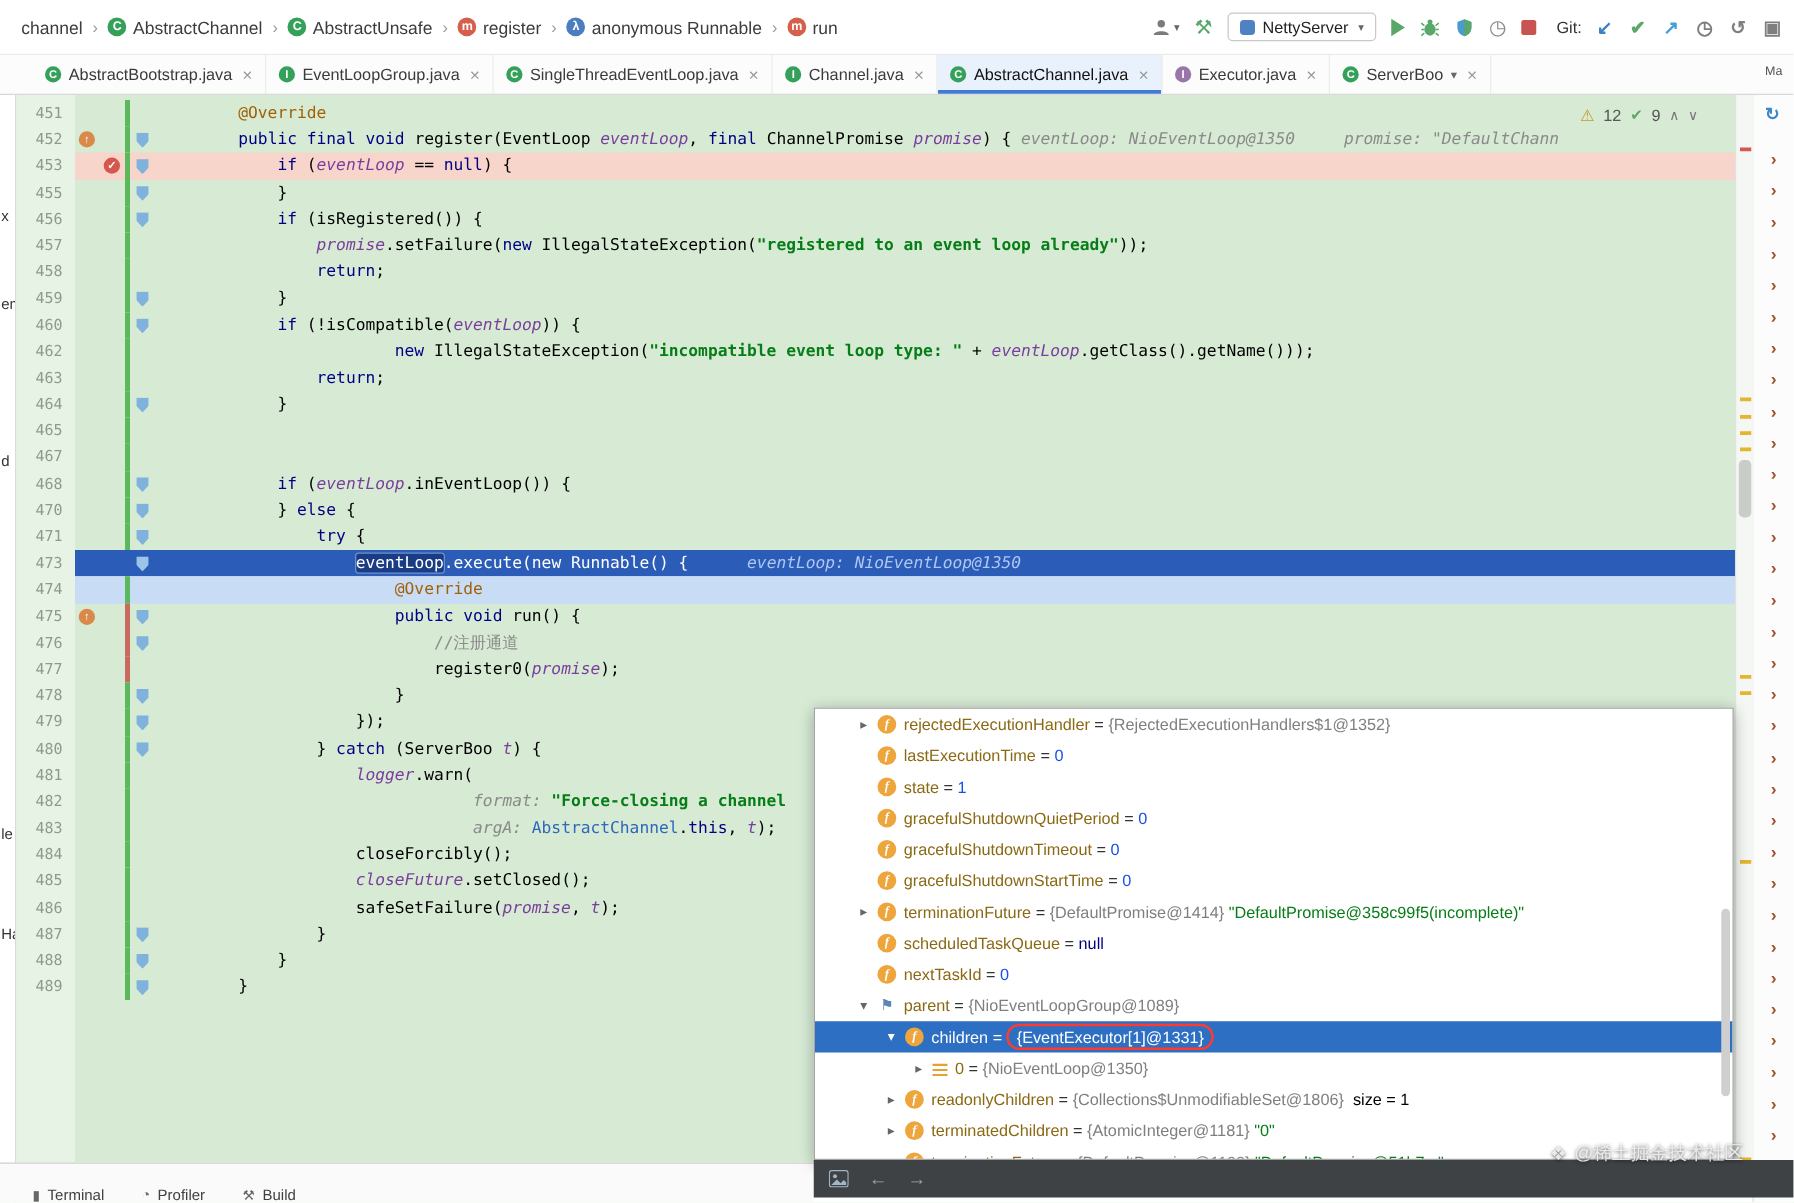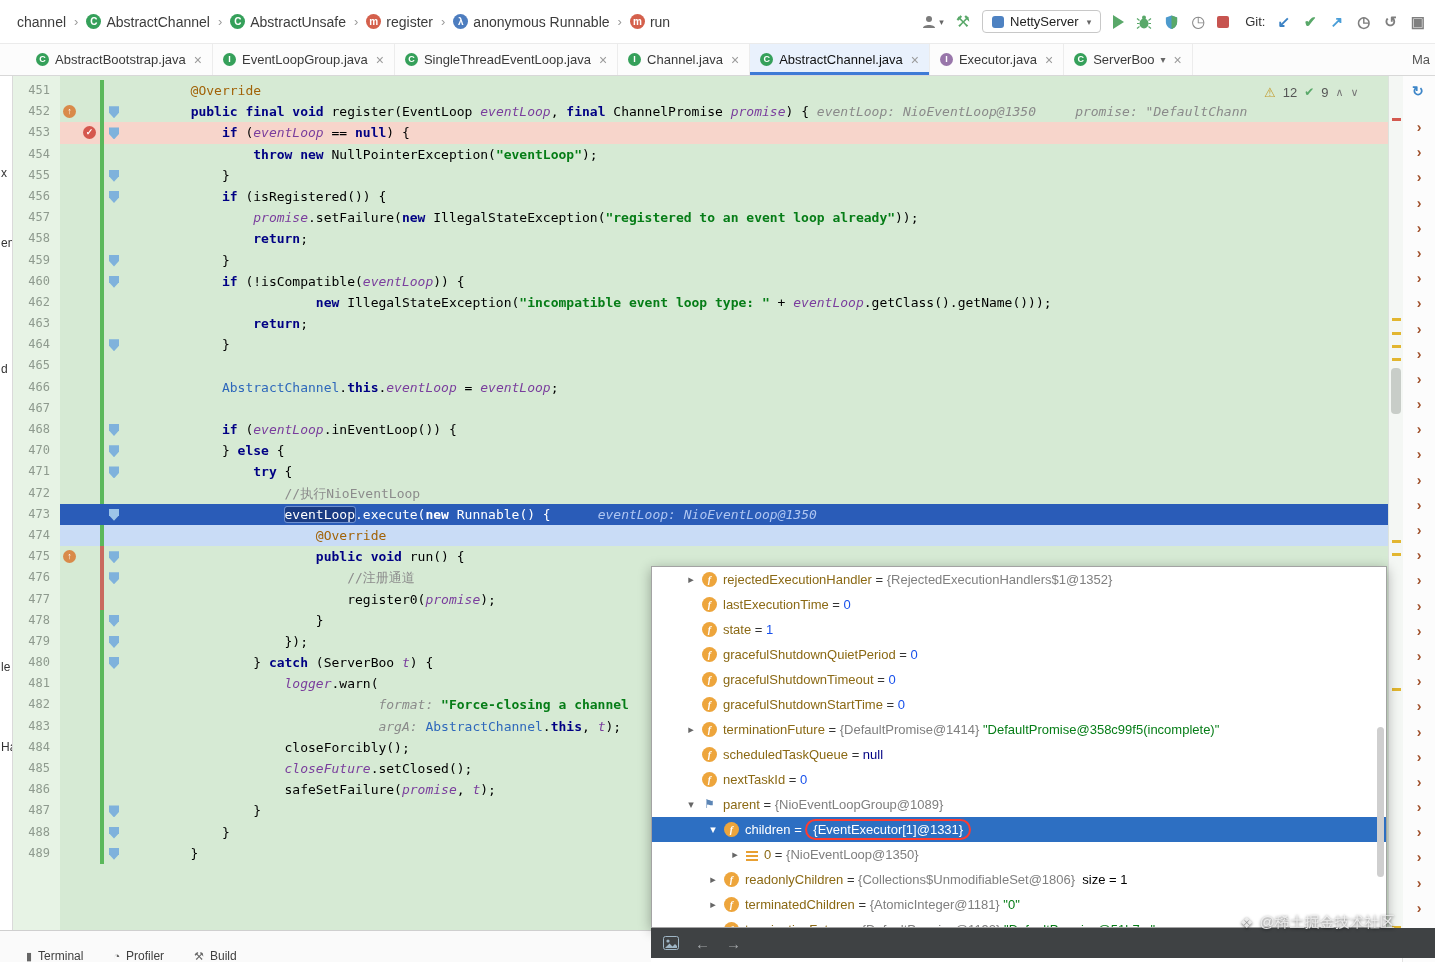--- a/index.html
+++ b/index.html
@@ -26,41 +26,41 @@
   .gitlbl{font-size:13px;color:#333;margin-left:4px;}
   #git-icons{display:flex;gap:14px;align-items:center;font-size:15px;font-weight:bold;}
 
   
   #tabbar{position:absolute;left:0;top:44px;width:100%;height:32px;background:#fcfcfc;border-bottom:1px solid #d8d8d8;display:flex;align-items:stretch;padding-left:26px;box-sizing:border-box;z-index:14;}
   .tab{display:flex;align-items:center;gap:6px;padding:0 10px;border-right:1px solid #ececec;font-size:13px;color:#3a3a3a;white-space:nowrap;}
   .tab.sel{background:#e9f1fc;box-shadow:inset 0 -3px 0 #3e7bd6;color:#111;}
   .tabic{width:13px;height:13px;border-radius:50%;color:#fff;font:bold 9px/13px "Liberation Sans",sans-serif;text-align:center;flex:none;}
   .tabx{color:#9a9a9a;font-size:14px;margin-left:2px;}
   .tabdd{color:#666;font-size:10px;}
-  #tab-overflow{position:absolute;left:1412px;top:52px;font-size:13px;color:#555;z-index:16;}
+  #tab-overflow{position:absolute;left:1412px;top:52px;font-size:10px;color:#555;z-index:16;}
 
   
   #left-strip{position:absolute;left:0;top:76px;width:12px;height:886px;background:#fff;border-right:1px solid #dadada;z-index:4;overflow:hidden;}
   .lfrag{position:absolute;left:1px;font:12px "Liberation Sans",sans-serif;color:#333;}
 
   
   #editor{position:absolute;left:12px;top:76px;width:1376px;height:854px;background:#d6ead4;overflow:hidden;z-index:3;}
   #numstrip{position:absolute;left:0;top:0;width:48px;height:100%;background:#e7f3e5;}
   #lines{position:absolute;left:0;top:4px;width:100%;}
   .cl{display:flex;height:21.2px;}
   .lnum{width:48px;flex:none;text-align:right;padding-right:10px;box-sizing:border-box;font:12px/21.2px "DejaVu Sans Mono",monospace;color:#8e9a8e;}
   .lbody{flex:1;display:flex;}
   .lgut{width:68px;flex:none;position:relative;}
   .chbar{position:absolute;left:40px;top:0;bottom:0;width:4px;background:#5bb85b;}
   .chbar.red{background:#c96a5f;}
   .ovr{position:absolute;left:3px;top:4px;width:13px;height:13px;border-radius:50%;background:#d98a4a;color:#fff;font:bold 9px/13px "Liberation Sans",sans-serif;text-align:center;}
   .bp{position:absolute;left:23px;top:4px;width:13px;height:13px;border-radius:50%;background:#d5574e;color:#fff;font:bold 9px/13px "Liberation Sans",sans-serif;text-align:center;}
   .gtag{position:absolute;left:49px;top:5px;width:10px;height:12px;background:#7fb2dc;clip-path:polygon(0 0,100% 0,100% 55%,50% 100%,0 55%);}
   .lcode{flex:1;font:13px/21.2px "DejaVu Sans Mono",monospace;white-space:pre;color:#000;}
-  .sg-kw{color:#000084;font-weight:bold;}
+  .sg-kw{color:#000084;font-weight:normal;}
   .sg-str{color:#067d17;font-weight:bold;}
   .sg-com{color:#8c8c8c;}
   .sg-ann{color:#a16207;}
   .sg-cls{color:#2e68bb;}
   .sg-var{color:#7a3e9d;font-style:italic;}
   .sg-hint{color:#8a8a8a;font-style:italic;}
   .bg-pink{background:#f7d5cb;}
   .bg-exec{background:#2a5cb8;}
   .bg-exec .gtag{background:#9cc4e8;}
   .bg-exec .lcode span{color:#fff;}
@@ -273,29 +273,20 @@
           <div class="lbody bg-pink">
             <span class="lgut">
               <span class="chbar"></span>
               <span class="bp">✓</span>
               <span class="gtag"></span>
             </span>
             <span class="lcode"><span class="sg-pln">            </span><span class="sg-kw">if </span><span class="sg-pln">(</span><span class="sg-var">eventLoop</span><span class="sg-pln"> == </span><span class="sg-kw">null</span><span class="sg-pln">) {</span></span>
           </div>
         </div>
         <div class="cl">
-          <span class="lnum">454</span>
-          <div class="lbody">
-            <span class="lgut">
-              <span class="chbar"></span>
-            </span>
-            <span class="lcode"><span class="sg-pln">                </span><span class="sg-kw">throw new </span><span class="sg-pln">NullPointerException(</span><span class="sg-str">"eventLoop"</span><span class="sg-pln">);</span></span>
-          </div>
-        </div>
-        <div class="cl">
           <span class="lnum">455</span>
           <div class="lbody">
             <span class="lgut">
               <span class="chbar"></span>
               <span class="gtag"></span>
             </span>
             <span class="lcode"><span class="sg-pln">            }</span></span>
           </div>
         </div>
         <div class="cl">
@@ -377,29 +368,20 @@
         <div class="cl">
           <span class="lnum">465</span>
           <div class="lbody">
             <span class="lgut">
               <span class="chbar"></span>
             </span>
             <span class="lcode"></span>
           </div>
         </div>
         <div class="cl">
-          <span class="lnum">466</span>
-          <div class="lbody">
-            <span class="lgut">
-              <span class="chbar"></span>
-            </span>
-            <span class="lcode"><span class="sg-pln">            </span><span class="sg-cls">AbstractChannel</span><span class="sg-pln">.</span><span class="sg-kw">this</span><span class="sg-pln">.</span><span class="sg-var">eventLoop</span><span class="sg-pln"> = </span><span class="sg-var">eventLoop</span><span class="sg-pln">;</span></span>
-          </div>
-        </div>
-        <div class="cl">
           <span class="lnum">467</span>
           <div class="lbody">
             <span class="lgut">
               <span class="chbar"></span>
             </span>
             <span class="lcode"></span>
           </div>
         </div>
         <div class="cl">
           <span class="lnum">468</span>
@@ -422,29 +404,20 @@
           </div>
         </div>
         <div class="cl">
           <span class="lnum">471</span>
           <div class="lbody">
             <span class="lgut">
               <span class="chbar"></span>
               <span class="gtag"></span>
             </span>
             <span class="lcode"><span class="sg-pln">                </span><span class="sg-kw">try</span><span class="sg-pln"> {</span></span>
-          </div>
-        </div>
-        <div class="cl">
-          <span class="lnum">472</span>
-          <div class="lbody">
-            <span class="lgut">
-              <span class="chbar"></span>
-            </span>
-            <span class="lcode"><span class="sg-pln">                    </span><span class="sg-com">//执行NioEventLoop</span></span>
           </div>
         </div>
         <div class="cl">
           <span class="lnum">473</span>
           <div class="lbody bg-exec">
             <span class="lgut">
               <span class="gtag"></span>
             </span>
             <span class="lcode"><span class="sg-pln">                    </span><span class="sg-box">eventLoop</span><span class="sg-pln">.execute(</span><span class="sg-kw">new </span><span class="sg-pln">Runnable() {      </span><span class="sg-hint">eventLoop: NioEventLoop@1350</span></span>
           </div>

